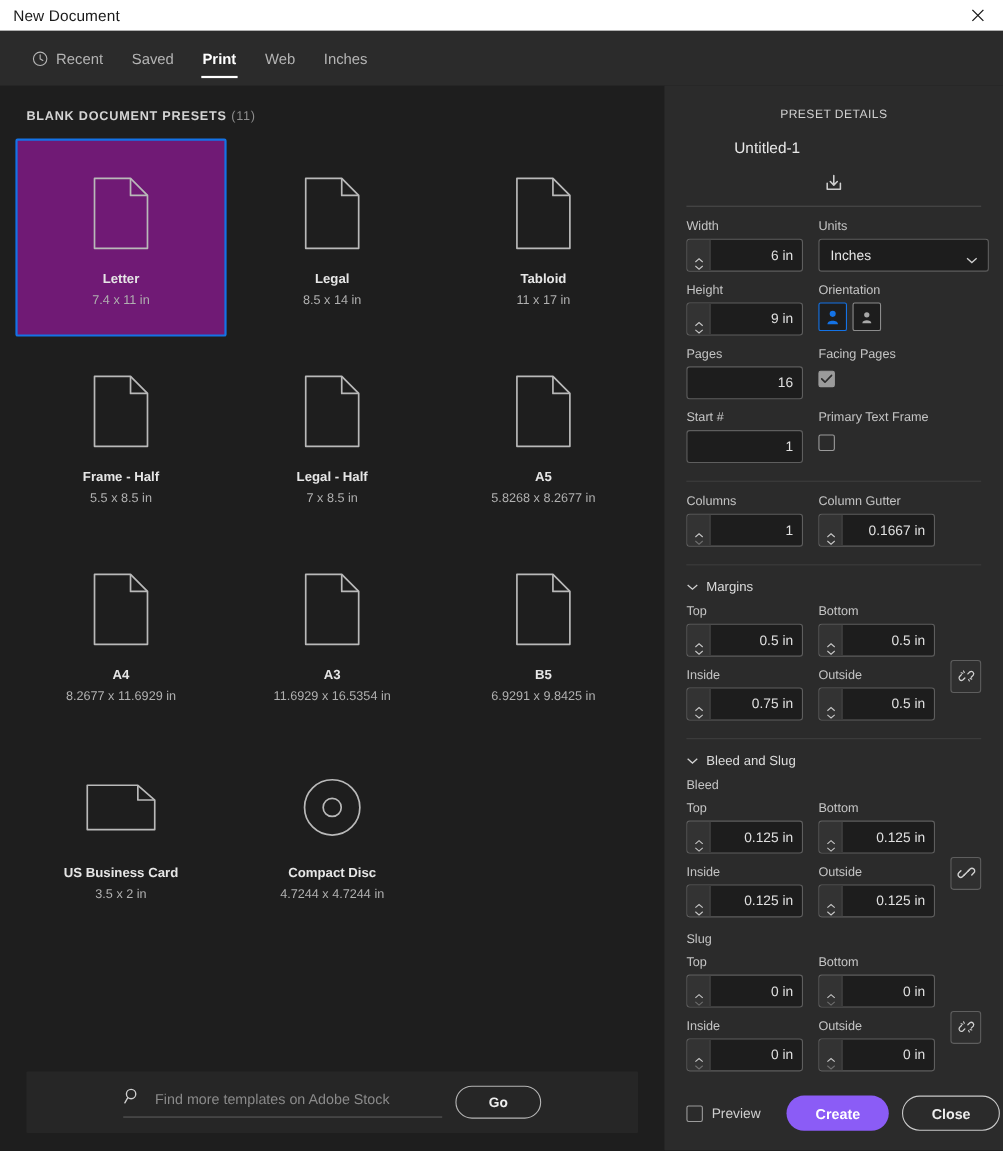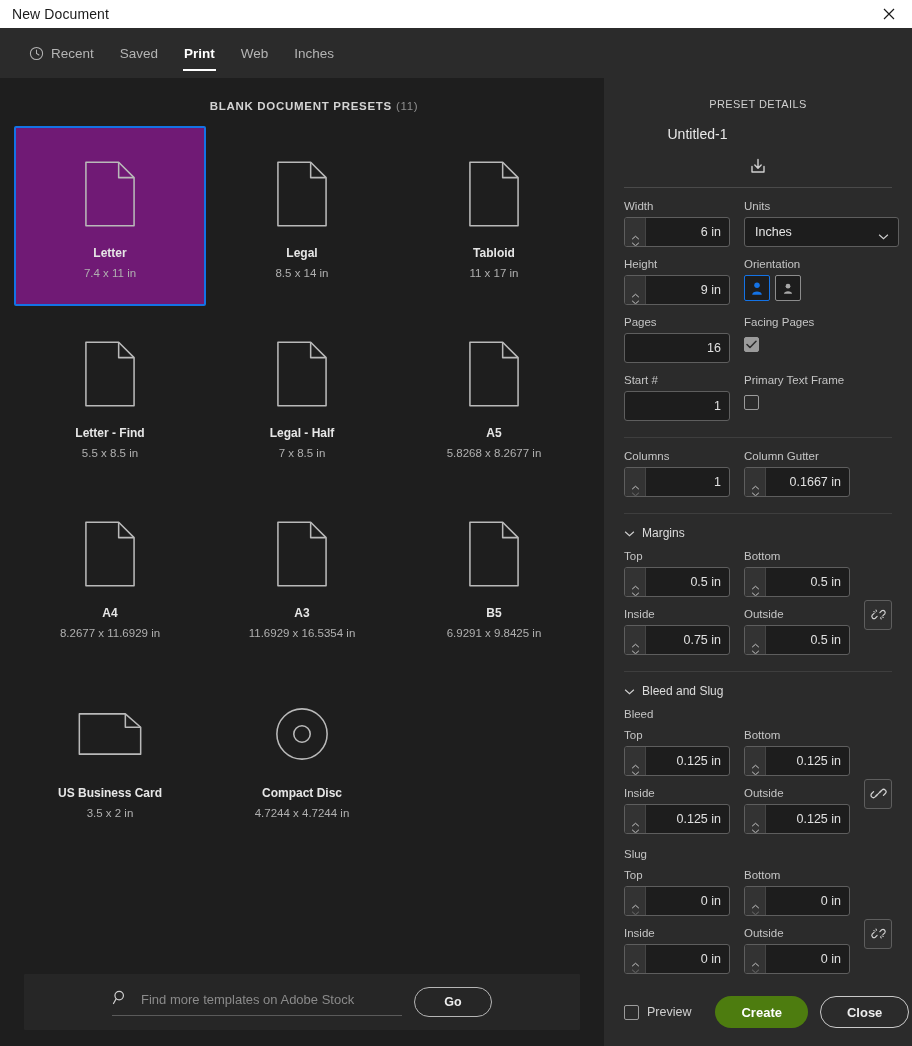--- a/index.html
+++ b/index.html
@@ -43,21 +43,21 @@
   
   .body { flex: 1 1 auto; display: flex; min-height: 0; }
 
   
   .left {
     width: 604px; flex: 0 0 604px; background: #1e1e1e;
     display: flex; flex-direction: column; position: relative;
   }
   .section-head {
     padding: 22px 0 14px 24px; font-size: 11.5px; font-weight: bold;
-    letter-spacing: .7px; color: #d4d4d4; text-align: center;
+    letter-spacing: .7px; color: #d4d4d4;
   }
   .section-head .count { color: #8e8e8e; font-weight: normal; margin-left: 4px; }
   .grid {
     flex: 1 1 auto; padding: 0 14px; display: grid;
     grid-template-columns: repeat(3, 1fr);
     grid-auto-rows: 180px; align-content: start;
   }
   .card {
     display: flex; flex-direction: column; align-items: center; justify-content: flex-start;
     padding-top: 18px; cursor: pointer; border: 2px solid transparent; border-radius: 2px;
@@ -169,21 +169,21 @@
   .footer {
     flex: 0 0 auto; padding: 14px 20px 18px 20px;
     display: flex; align-items: center; gap: 12px;
   }
   .prev { display: flex; align-items: center; gap: 8px; cursor: pointer; }
   .prev .cbx { margin-top: 0; }
   .prev span { font-size: 12.5px; color: #cfcfcf; }
   .spacer { flex: 1 1 auto; }
   .btn-create {
     height: 32px; padding: 0 26px; border-radius: 16px; border: 0;
-    background: #4d7c0f; color: #ffffff; font-size: 13px; font-weight: bold;
+    background: #8b5cf6; color: #ffffff; font-size: 13px; font-weight: bold;
     cursor: pointer; font-family: "Liberation Sans", sans-serif;
   }
   .btn-close {
     height: 32px; padding: 0 26px; border-radius: 16px; border: 1px solid #c9c9c9;
     background: transparent; color: #ededed; font-size: 13px; font-weight: bold;
     cursor: pointer; font-family: "Liberation Sans", sans-serif;
   }
 </style>
 </head>
 <body>
@@ -261,21 +261,21 @@
             <div class="nm">Tabloid</div>
             <div class="dim">11 x 17 in</div>
           </div>
           <div class="card">
             <div class="thumb">
               <svg width="52" height="68" viewBox="0 0 54 70">
                 <path d="M2 2 H36 L52 18 V68 H2 Z" fill="none" stroke="#b9b9b9" stroke-width="1.6" stroke-linejoin="round"></path>
                 <path d="M36 2 V18 H52" fill="none" stroke="#b9b9b9" stroke-width="1.6" stroke-linejoin="round"></path>
               </svg>
             </div>
-            <div class="nm">Letter - Find</div>
+            <div class="nm">Frame - Half</div>
             <div class="dim">5.5 x 8.5 in</div>
           </div>
           <div class="card">
             <div class="thumb">
               <svg width="52" height="68" viewBox="0 0 54 70">
                 <path d="M2 2 H36 L52 18 V68 H2 Z" fill="none" stroke="#b9b9b9" stroke-width="1.6" stroke-linejoin="round"></path>
                 <path d="M36 2 V18 H52" fill="none" stroke="#b9b9b9" stroke-width="1.6" stroke-linejoin="round"></path>
               </svg>
             </div>
             <div class="nm">Legal - Half</div>

